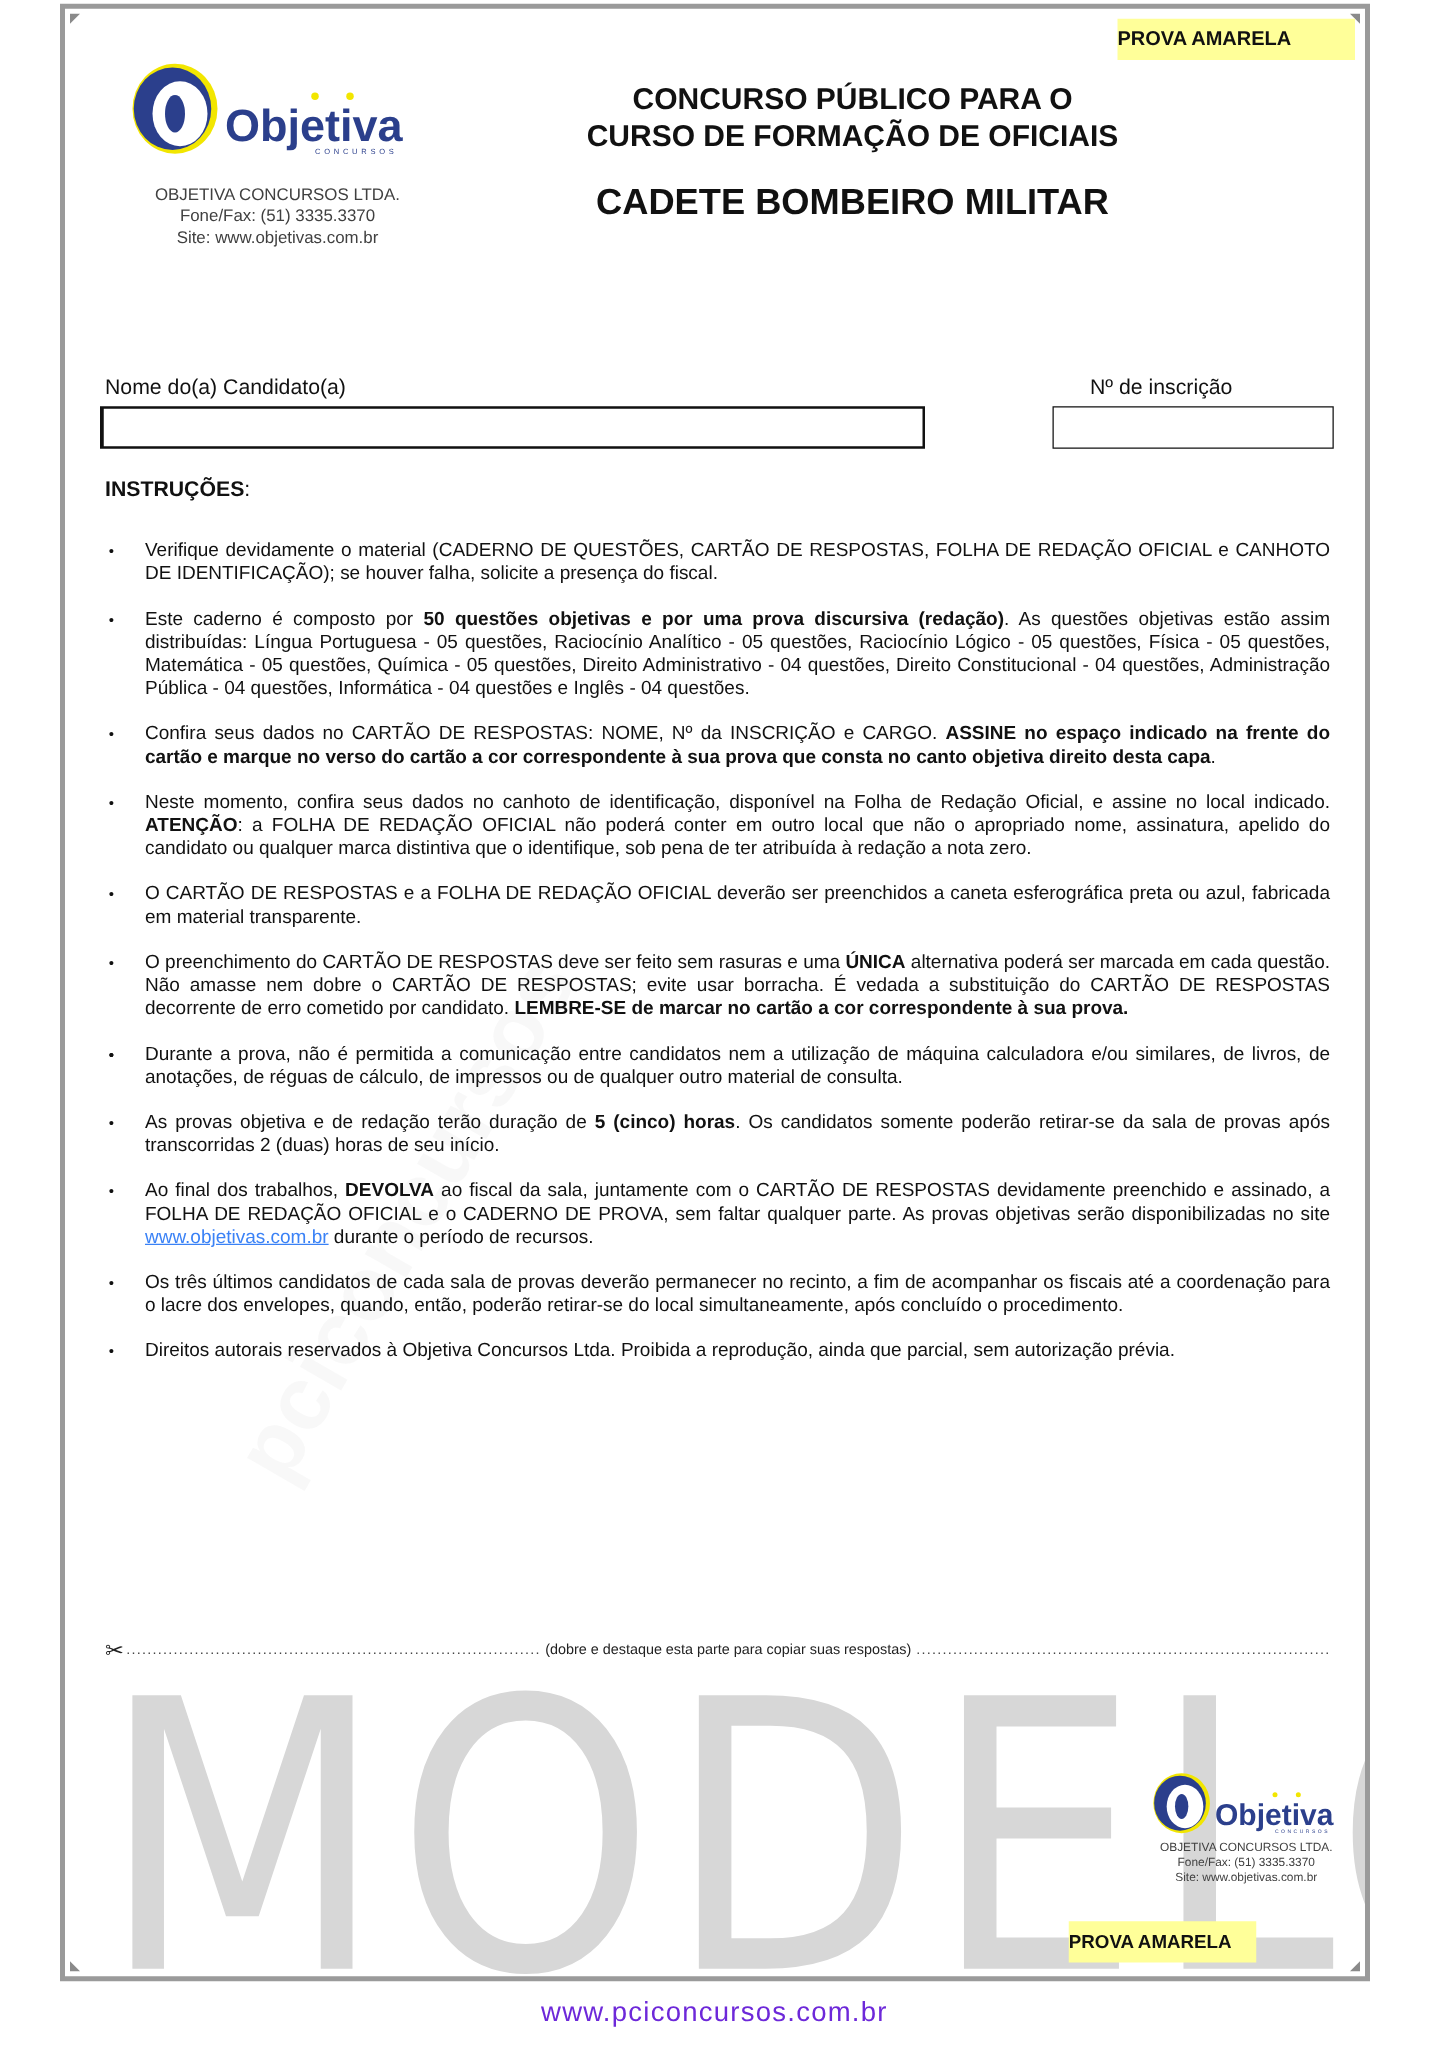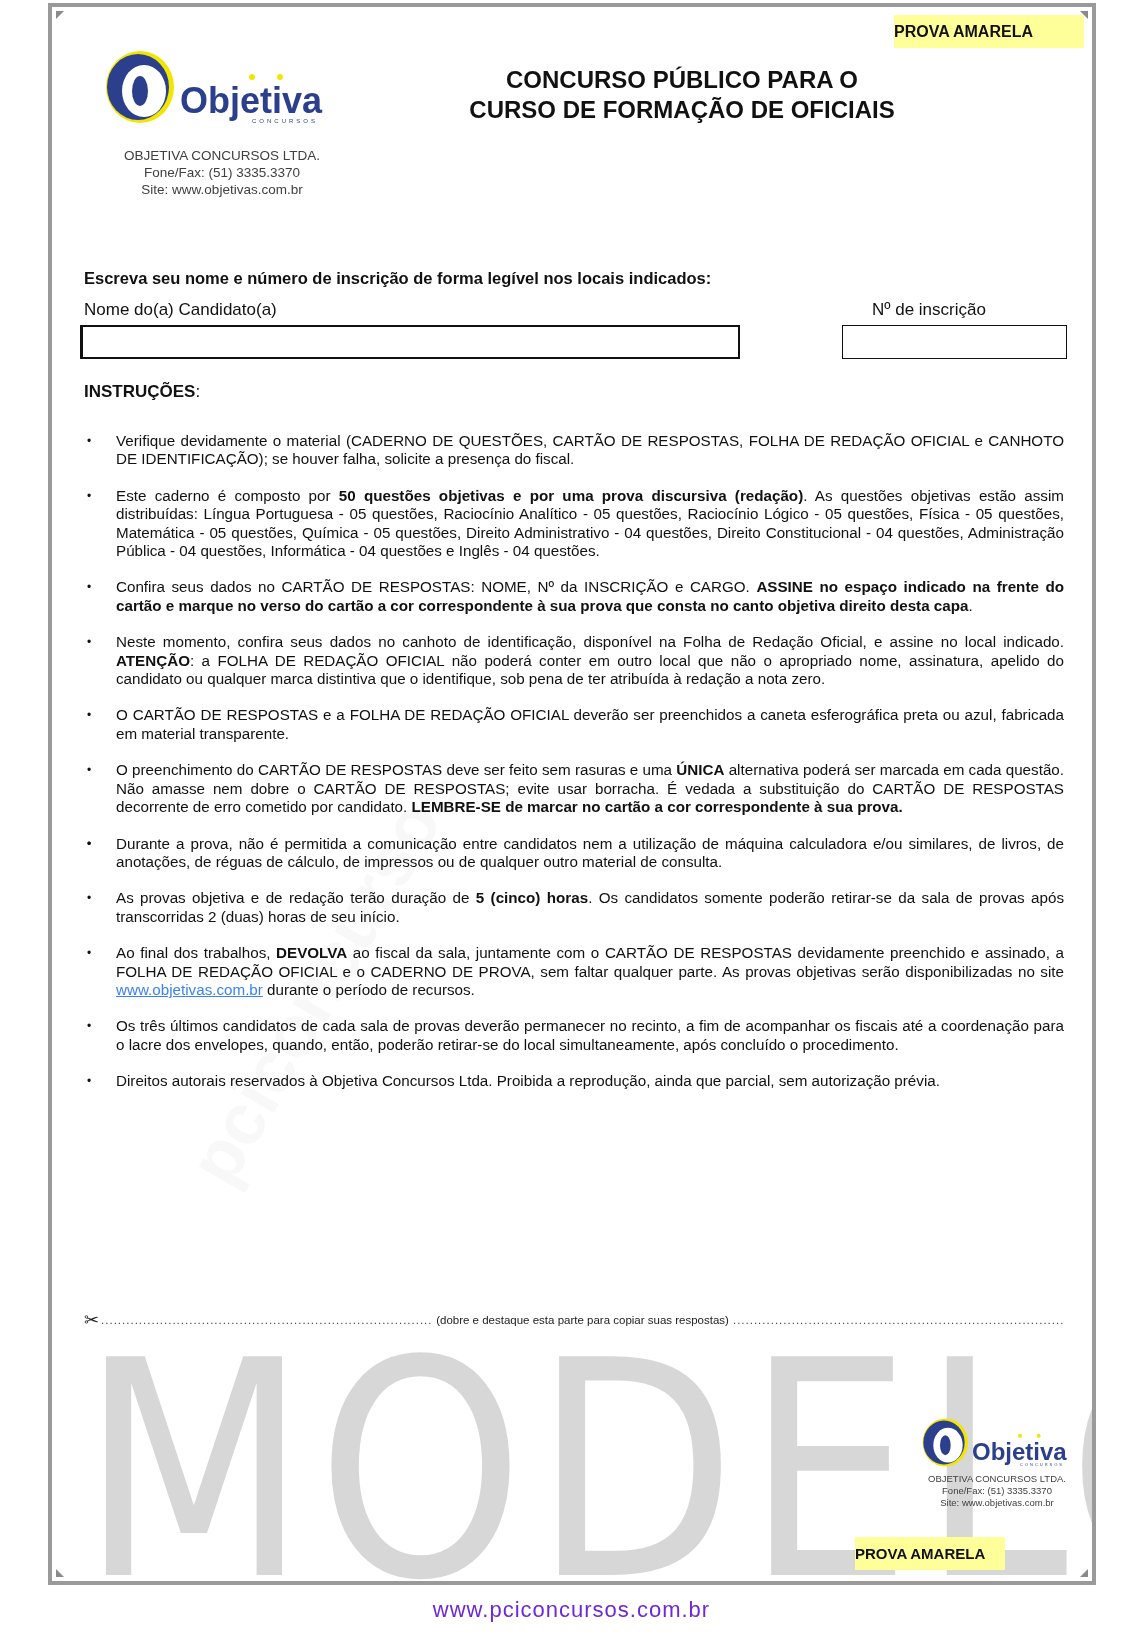--- a/index.html
+++ b/index.html
@@ -118,23 +118,23 @@
 
     <div class="company-info top">
       <div>OBJETIVA CONCURSOS LTDA.</div>
       <div>Fone/Fax: (51) 3335.3370</div>
       <div>Site: www.objetivas.com.br</div>
     </div>
 
     <div class="title-block">
       <div class="title-line">CONCURSO PÚBLICO PARA O</div>
       <div class="title-line">CURSO DE FORMAÇÃO DE OFICIAIS</div>
+      <div class="title-main">CADETE BOMBEIRO MILITAR</div>
     </div>
 
-    <div class="prompt">Escreva seu nome e número de inscrição de forma legível nos locais indicados:</div>
     <div class="label-name">Nome do(a) Candidato(a)</div>
     <div class="label-insc">Nº de inscrição</div>
     <div class="box name"></div>
     <div class="box insc"></div>
 
     <div class="instr-title"><b>INSTRUÇÕES</b><span>:</span></div>
     <ul class="instr-list" id="instr-list">
         <li><span class="bullet">•</span><span>Verifique devidamente o material (CADERNO DE QUESTÕES, CARTÃO DE RESPOSTAS, FOLHA DE REDAÇÃO OFICIAL e CANHOTO DE IDENTIFICAÇÃO); se houver falha, solicite a presença do fiscal.</span></li>
         <li><span class="bullet">•</span><span>Este caderno é composto por </span><b>50 questões objetivas e por uma prova discursiva (redação)</b><span>. As questões objetivas estão assim distribuídas: Língua Portuguesa - 05 questões, Raciocínio Analítico - 05 questões, Raciocínio Lógico - 05 questões, Física - 05 questões, Matemática - 05 questões, Química - 05 questões, Direito Administrativo - 04 questões, Direito Constitucional - 04 questões, Administração Pública - 04 questões, Informática - 04 questões e Inglês - 04 questões.</span></li>
         <li><span class="bullet">•</span><span>Confira seus dados no CARTÃO DE RESPOSTAS: NOME, Nº da INSCRIÇÃO e CARGO. </span><b>ASSINE no espaço indicado na frente do cartão e marque no verso do cartão a cor correspondente à sua prova que consta no canto objetiva direito desta capa</b><span>.</span></li>

